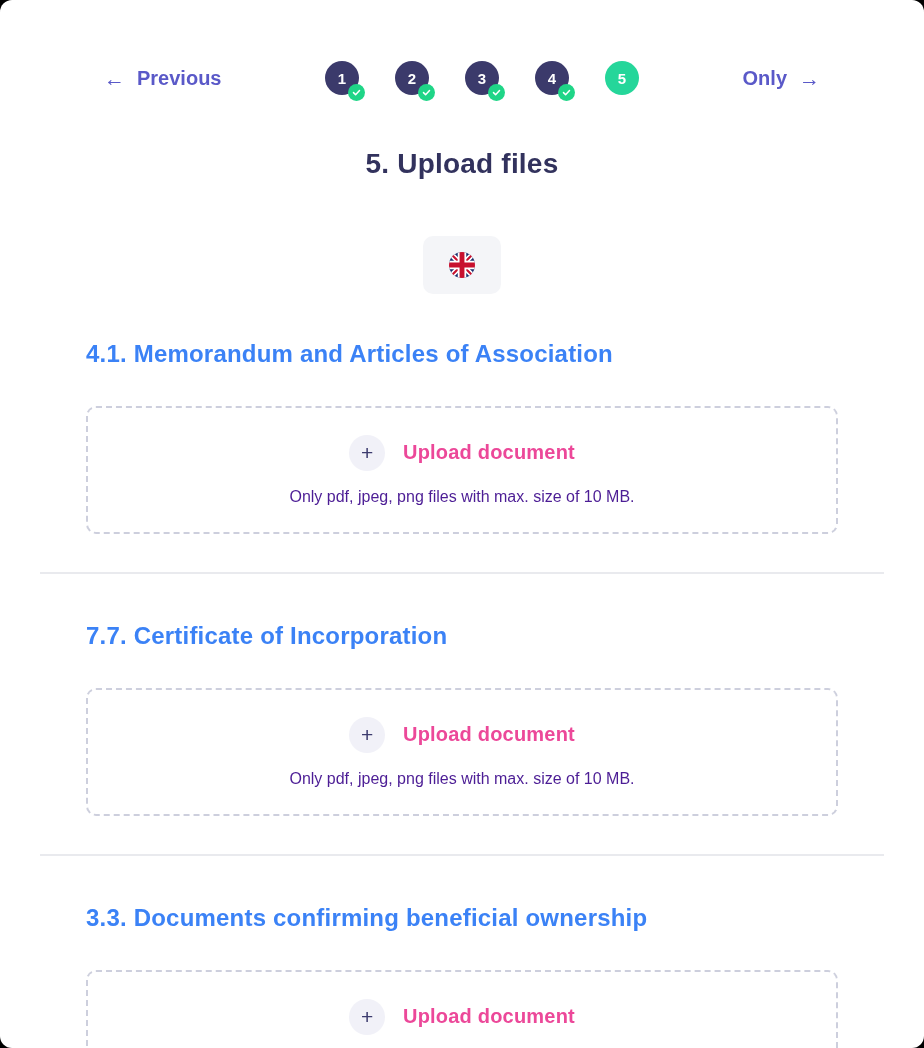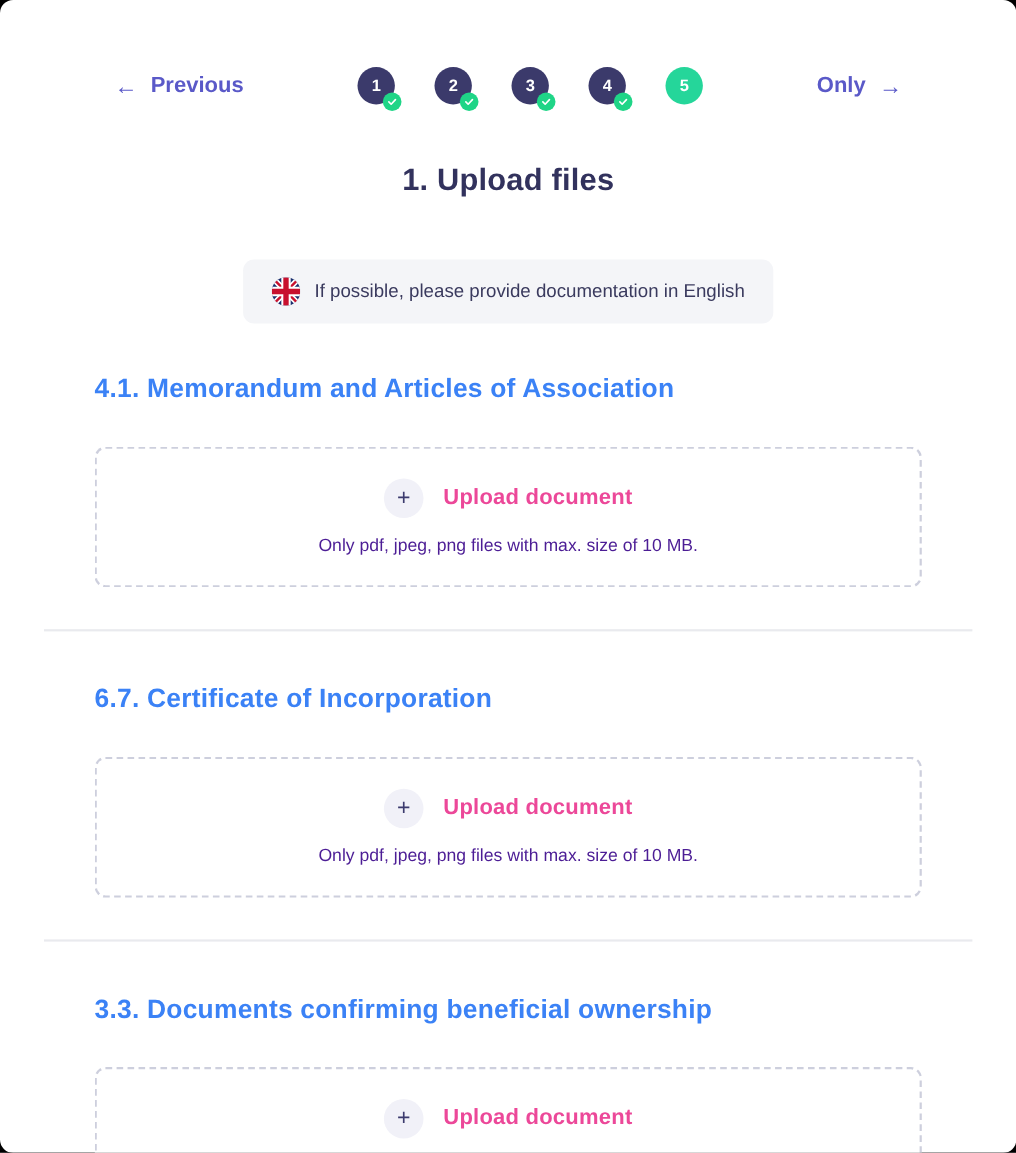--- a/index.html
+++ b/index.html
@@ -126,57 +126,56 @@
 
       </div>
     </div>
 
     <a class="nav-link">
       <span>Only</span>
       <span class="nav-arrow">→</span>
     </a>
   </div>
 
-  <div class="page-title">1. Upload files</div>
+  <div class="page-title">5. Upload files</div>
 
   <div class="banner-wrap">
     <div class="banner">
       <svg class="flag" viewBox="0 0 32 32">
         <defs>
             <clipPath id="flagclip">
               <circle cx="16" cy="16" r="16"></circle>
             </clipPath>
           </defs>
         <g clip-path="url(#flagclip)">
           <rect width="32" height="32" fill="#1b2f6e"></rect>
           <path d="M0 0 L32 32 M32 0 L0 32" stroke="#fff" stroke-width="6.5"></path>
           <path d="M0 0 L32 32 M32 0 L0 32" stroke="#c8102e" stroke-width="2.6"></path>
           <path d="M16 0 V32 M0 16 H32" stroke="#fff" stroke-width="10.5"></path>
           <path d="M16 0 V32 M0 16 H32" stroke="#c8102e" stroke-width="6"></path>
         </g>
       </svg>
-      <span class="banner-text">If possible, please provide documentation in English</span>
     </div>
   </div>
 
   <div class="section">
     <div class="section-heading">4.1. Memorandum and Articles of Association</div>
     <div class="dropzone">
       <div class="upload-row">
         <div class="plus-circle">+</div>
         <span class="upload-label">Upload document</span>
       </div>
       <div class="upload-hint">Only pdf, jpeg, png files with max. size of 10 MB.</div>
     </div>
   </div>
 
   <div class="divider"></div>
 
   <div class="section after-divider">
-    <div class="section-heading">6.7. Certificate of Incorporation</div>
+    <div class="section-heading">7.7. Certificate of Incorporation</div>
     <div class="dropzone">
       <div class="upload-row">
         <div class="plus-circle">+</div>
         <span class="upload-label">Upload document</span>
       </div>
       <div class="upload-hint">Only pdf, jpeg, png files with max. size of 10 MB.</div>
     </div>
   </div>
 
   <div class="divider"></div>

